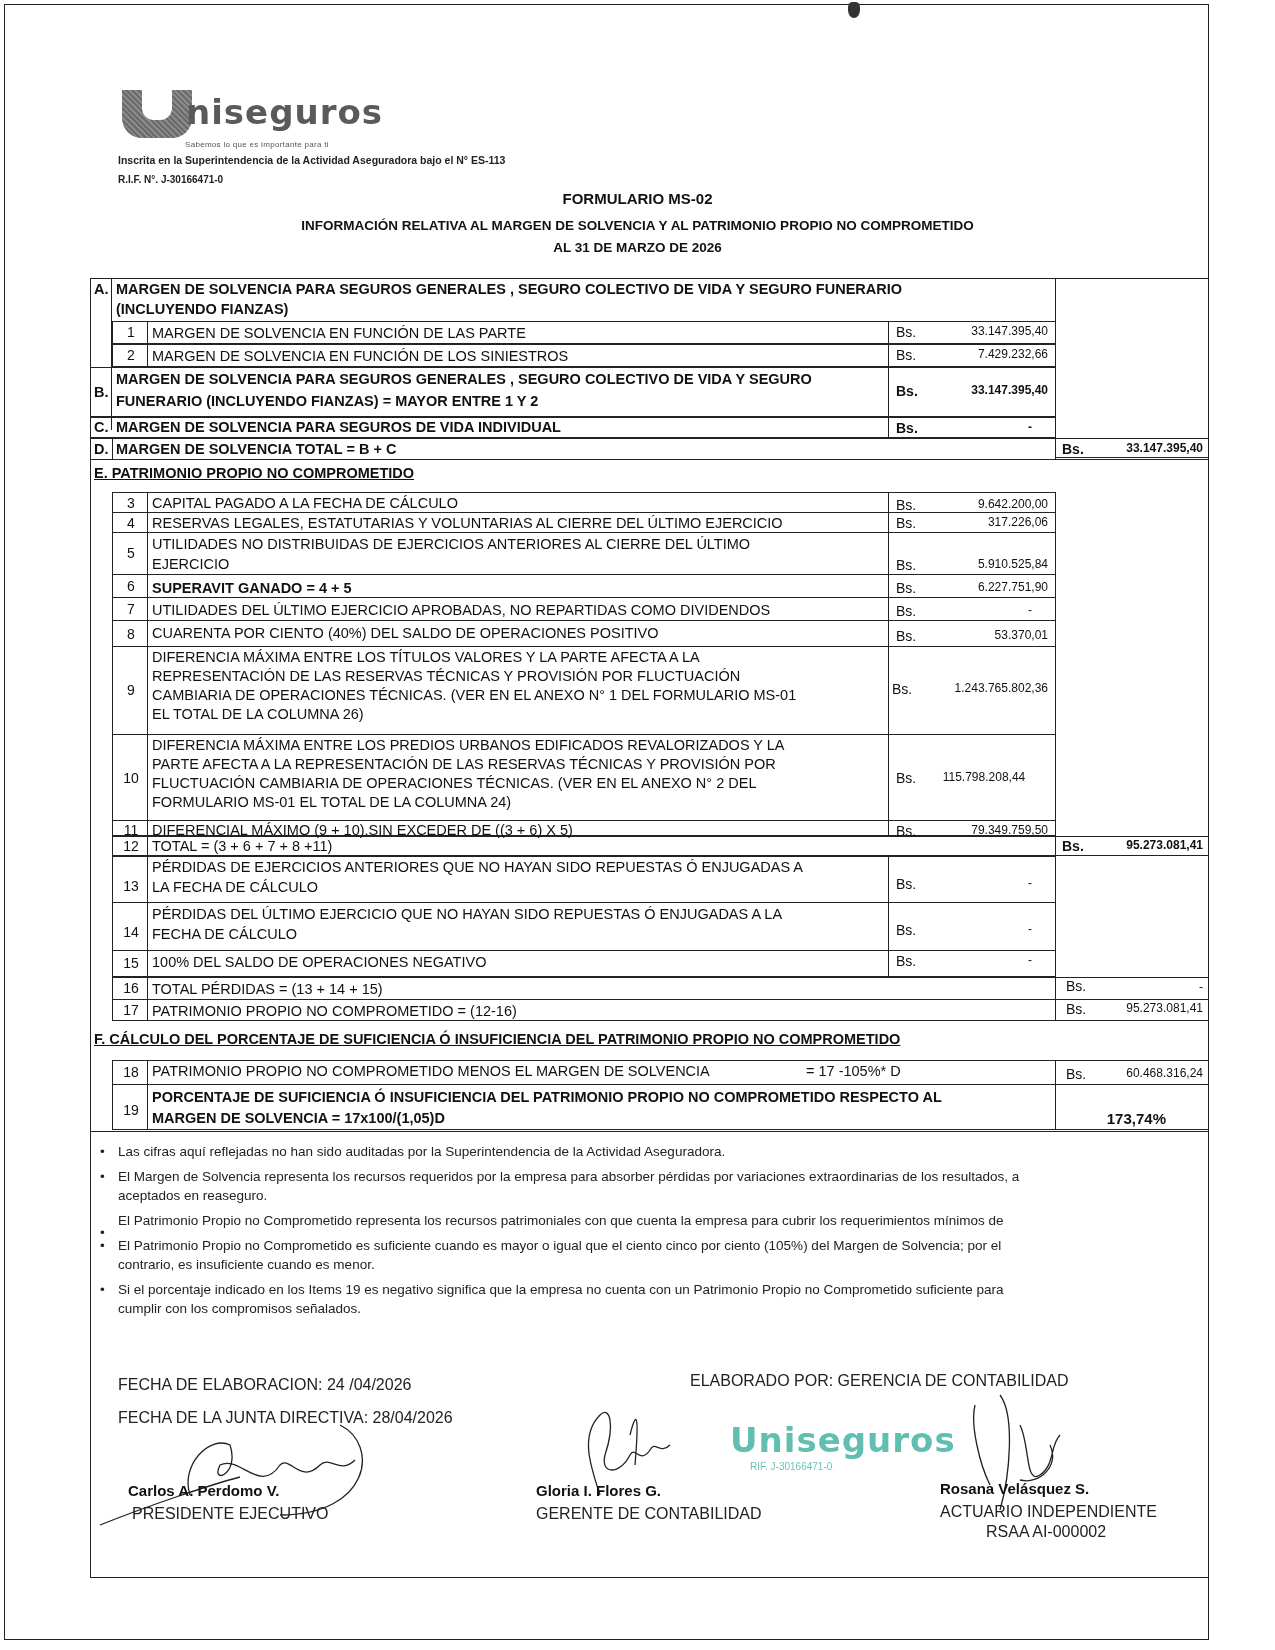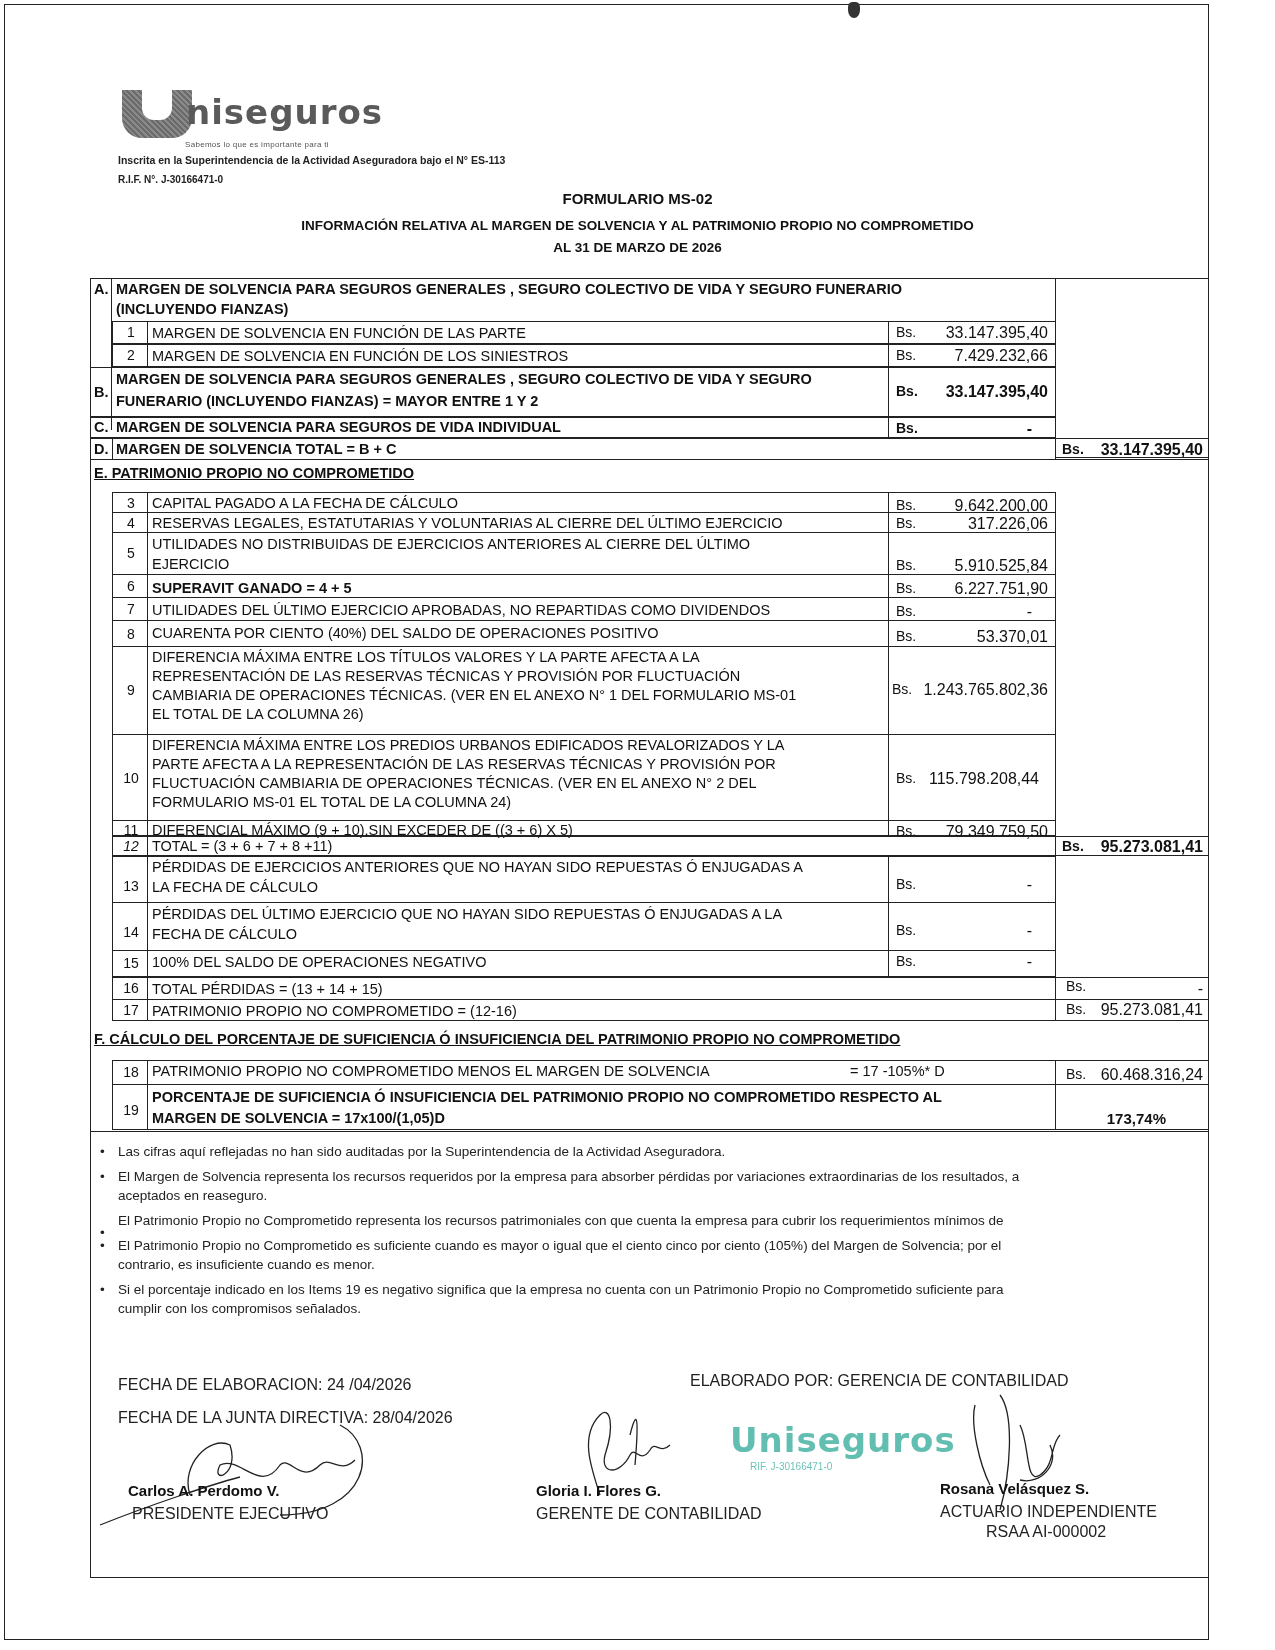--- a/index.html
+++ b/index.html
@@ -27,21 +27,21 @@
 
   
   .main-box { position: absolute; left: 90px; top: 278px; width: 1119px; height: 1300px; border: 1.5px solid #222; border-right: none; }
 
   .abs { position: absolute; }
   .bx { position: absolute; border: 1.5px solid #222; }
   .txt { position: absolute; font-size: 14.5px; line-height: 19px; color: #111; white-space: nowrap; }
   .b { font-weight: bold; }
   .num { position: absolute; font-size: 14px; text-align: center; width: 28px; }
   .bs { position: absolute; font-size: 14px; }
-  .val { position: absolute; font-size: 16px; text-align: right; }
+  .val { position: absolute; font-size: 12px; text-align: right; }
   .u { text-decoration: underline; }
 
   .notes { position: absolute; left: 96px; top: 1142px; width: 1100px; font-size: 13.5px; line-height: 19px; color: #222; }
   .note { position: relative; padding-left: 22px; margin-bottom: 6px; }
   .note .dot { position: absolute; left: 4px; top: 0; }
 
   .sig-text { position: absolute; font-size: 16px; color: #222; white-space: nowrap; }
   .sig-name { position: absolute; font-size: 15px; font-weight: bold; color: #111; white-space: nowrap; }
   .stamp { position: absolute; left: 690px; top: 1410px; width: 290px; height: 70px; color: #3aa89a; }
   .stamp-word { position: absolute; left: 40px; top: 10px; font-family: "DejaVu Sans", sans-serif; font-weight: bold; font-size: 34px; letter-spacing: 1px; color: #46b3a4; opacity: 0.85; }
@@ -172,21 +172,21 @@
 <div class="bs" style="left:896px;top:770px;">Bs.</div>
 <div class="val" style="left:920px;top:770px;width:128px;text-align:center;">115.798.208,44</div>
 
 <div class="num" style="left:117px;top:822px;">11</div>
 <div class="txt" style="left:152px;top:821px;">DIFERENCIAL MÁXIMO (9 + 10),SIN EXCEDER DE ((3 + 6) X 5)</div>
 <div class="bs" style="left:896px;top:823px;">Bs.</div>
 <div class="val" style="left:920px;top:823px;width:128px;">79.349.759,50</div>
 
 <div class="bx" style="left:112px;top:836px;width:1097px;height:20px;"></div>
 <div class="abs" style="left:1055px;top:836px;height:185px;border-left:1.5px solid #222;"></div>
-<div class="num" style="left:117px;top:838px;font-style:italic;">12</div>
+<div class="num" style="left:117px;top:838px;">12</div>
 <div class="txt" style="left:152px;top:837px;">TOTAL = (3 + 6 + 7 + 8 +11)</div>
 <div class="bs b" style="left:1062px;top:838px;">Bs.</div>
 <div class="val b" style="left:1090px;top:838px;width:113px;">95.273.081,41</div>
 
 <div class="bx" style="left:112px;top:856px;width:944px;height:121px;"></div>
 <div class="abs" style="left:888px;top:856px;height:121px;border-left:1.5px solid #222;"></div>
 <div class="abs" style="left:112px;top:902px;width:944px;border-top:1.5px solid #222;"></div>
 <div class="abs" style="left:112px;top:950px;width:944px;border-top:1.5px solid #222;"></div>
 
 <div class="num" style="left:117px;top:878px;">13</div>
@@ -219,21 +219,21 @@
 
 <div class="txt b u" style="left:94px;top:1030px;">F. CÁLCULO DEL PORCENTAJE DE SUFICIENCIA Ó INSUFICIENCIA DEL PATRIMONIO PROPIO NO COMPROMETIDO</div>
 
 <div class="bx" style="left:112px;top:1060px;width:1097px;height:70px;"></div>
 <div class="abs" style="left:147px;top:1060px;height:70px;border-left:1.5px solid #222;"></div>
 <div class="abs" style="left:1055px;top:1060px;height:70px;border-left:1.5px solid #222;"></div>
 <div class="abs" style="left:112px;top:1084px;width:1097px;border-top:1.5px solid #222;"></div>
 
 <div class="num" style="left:117px;top:1064px;">18</div>
 <div class="txt" style="left:152px;top:1062px;">PATRIMONIO PROPIO NO COMPROMETIDO MENOS EL MARGEN DE SOLVENCIA</div>
-<div class="txt" style="left:850px;top:1062px;">= 17 -105%* D</div>
+<div class="txt" style="left:806px;top:1062px;">= 17 -105%* D</div>
 <div class="bs" style="left:1066px;top:1066px;">Bs.</div>
 <div class="val" style="left:1090px;top:1066px;width:113px;">60.468.316,24</div>
 
 <div class="num" style="left:117px;top:1102px;">19</div>
 <div class="txt b" style="left:152px;top:1088px;">PORCENTAJE DE SUFICIENCIA Ó INSUFICIENCIA DEL PATRIMONIO PROPIO NO COMPROMETIDO RESPECTO AL</div>
 <div class="txt b" style="left:152px;top:1109px;">MARGEN DE SOLVENCIA = 17x100/(1,05)D</div>
 <div class="val b" style="left:1062px;top:1110px;width:104px;font-size:15px;">173,74%</div>
 
 <div class="abs" style="left:90px;top:1131px;width:1119px;border-top:1.5px solid #222;"></div>
 

